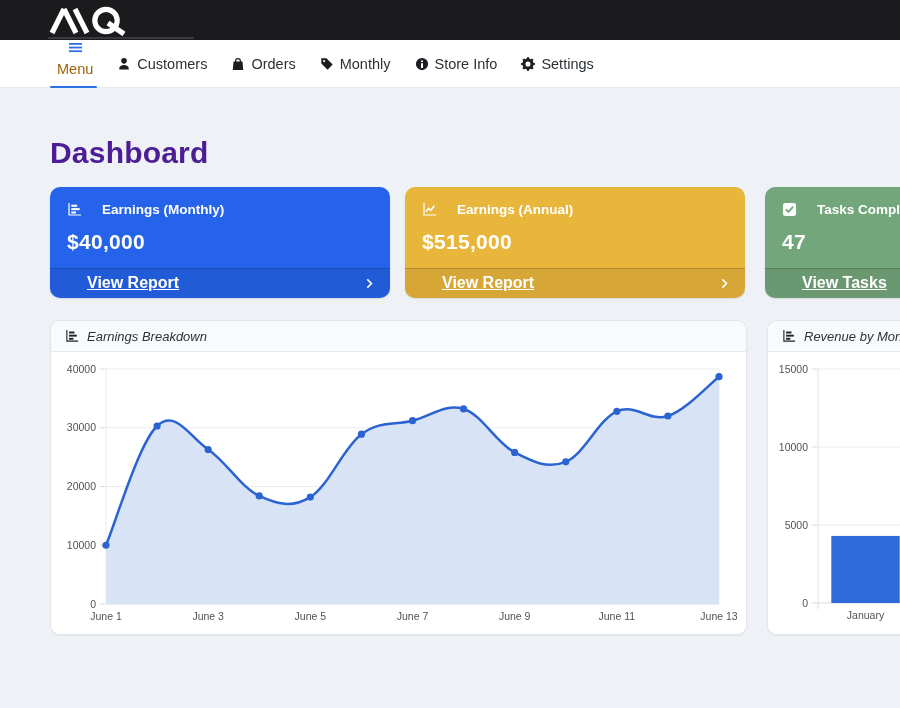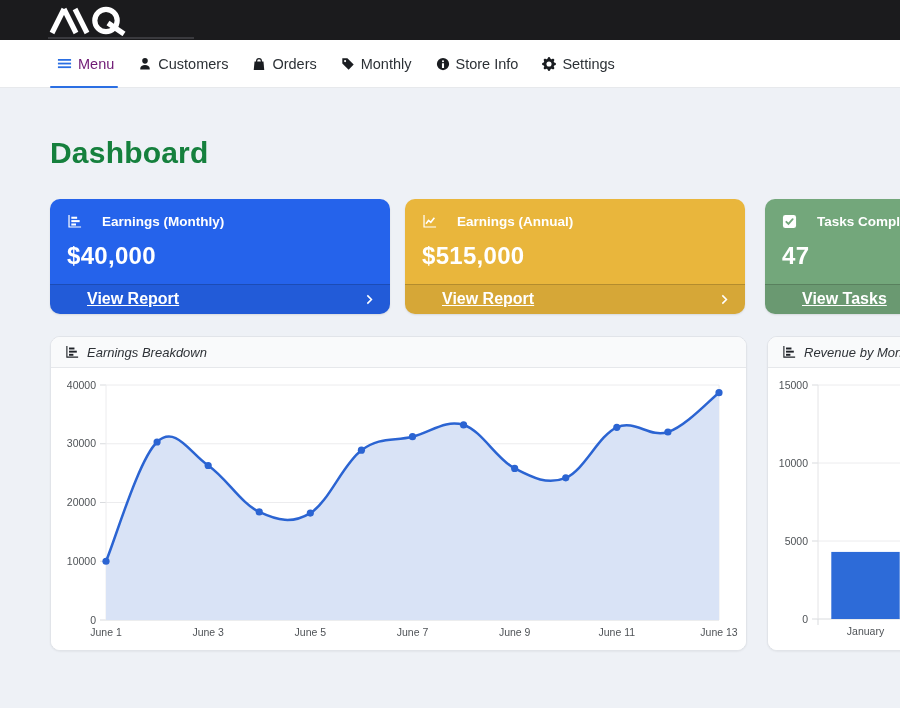--- a/index.html
+++ b/index.html
@@ -10,37 +10,37 @@
   .topbar { position:relative; height:40px; background:#1b1b1d; }
   .logo { position:absolute; left:48px; top:4px; }
   .logo-underline { position:absolute; left:48px; top:37px; width:146px; height:2px; background:#3a3a3e; }
 
   
   .nav { position:relative; height:48px; background:#fff; border-bottom:1px solid #e7e9ec;
          display:flex; align-items:center; padding-left:57px; }
   .nav-item { position:relative; height:100%; display:flex; align-items:center; gap:6px;
               margin-right:24px; font-size:14.5px; color:#2c3136; cursor:pointer; text-decoration:none; }
   .nav-item .ic { display:flex; align-items:center; color:#1a1d21; }
-  .nav-item.active { color:#701a75; }
+  .nav-item.active { color:#a16207;flex-direction:column; }
   .nav-item.active .ic { color:#2b6fe3; }
   .nav-item.active::after { content:""; position:absolute; left:-7px; right:-4px; bottom:-1px;
               height:2.5px; background:#2b6fe3; border-radius:2px; }
 
   
   .main { padding:48px 0 0 50px; }
-  h1 { font-size:30px; font-weight:600; color:#15803d; margin-bottom:29px; letter-spacing:.2px; }
+  h1 { font-size:30px; font-weight:600; color:#4c1d95; margin-bottom:17px; letter-spacing:.2px; }
 
   
   .cards-row { display:flex; }
   .stat-card { width:340px; flex:none; border-radius:10px; color:#fff; overflow:hidden;
                box-shadow:0 1px 2px rgba(0,0,0,.10); }
   .stat-card .card-main { padding:15px 17px 14px; }
   .stat-head { display:flex; align-items:center; gap:20px; font-size:13.5px; font-weight:700; }
   .stat-head .ic { display:flex; }
-  .stat-value { font-size:24px; font-weight:700; margin-top:13px; letter-spacing:.3px; }
+  .stat-value { font-size:21px; font-weight:700; margin-top:13px; letter-spacing:.3px; }
   .stat-footer { display:flex; align-items:center; justify-content:space-between;
                  padding:5px 17px 6px; background:rgba(0,0,0,.08);
                  border-top:1px solid rgba(0,0,0,.16); }
   .stat-link { font-size:16px; font-weight:700; color:#fff; text-decoration:underline; cursor:pointer;margin-left:20px; }
   .stat-chevron { display:flex; }
 
   
   .charts-row { display:flex; margin-top:22px; }
   .chart-card { flex:none; background:#fff; border:1px solid #e1e4e9; border-radius:10px;
                 overflow:hidden; box-shadow:0 1px 2px rgba(0,0,0,.05); height:315px; }

